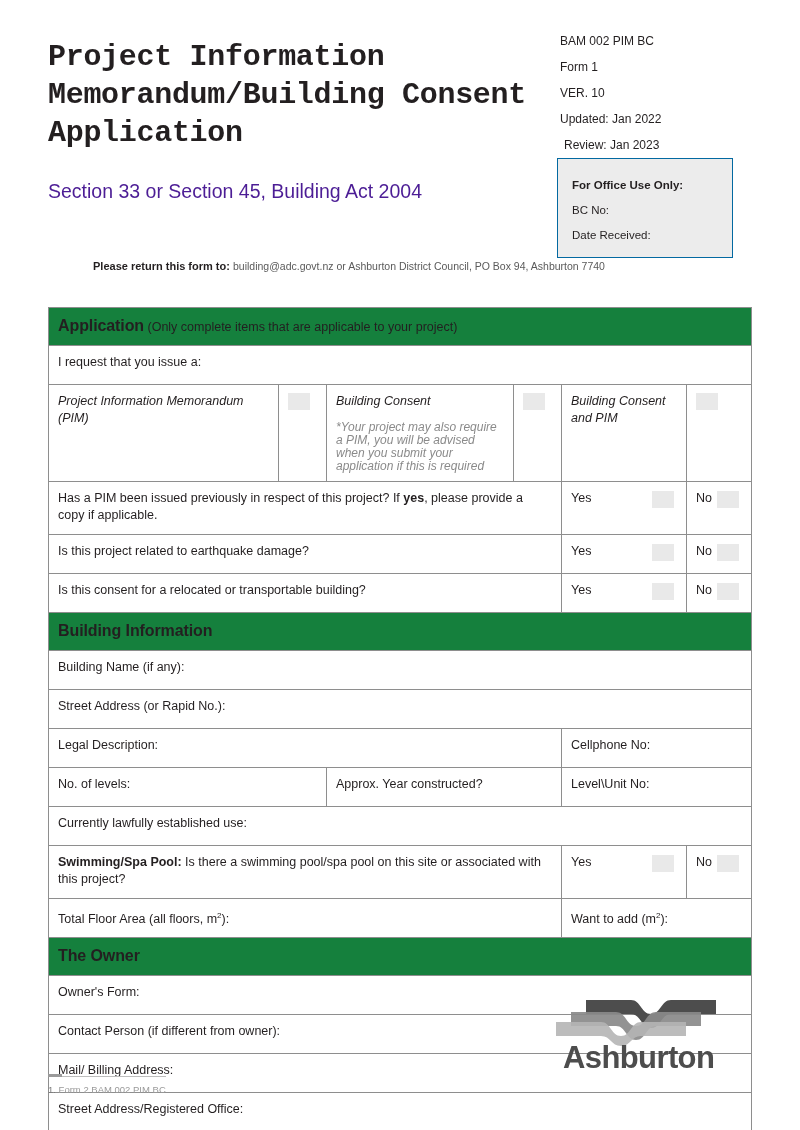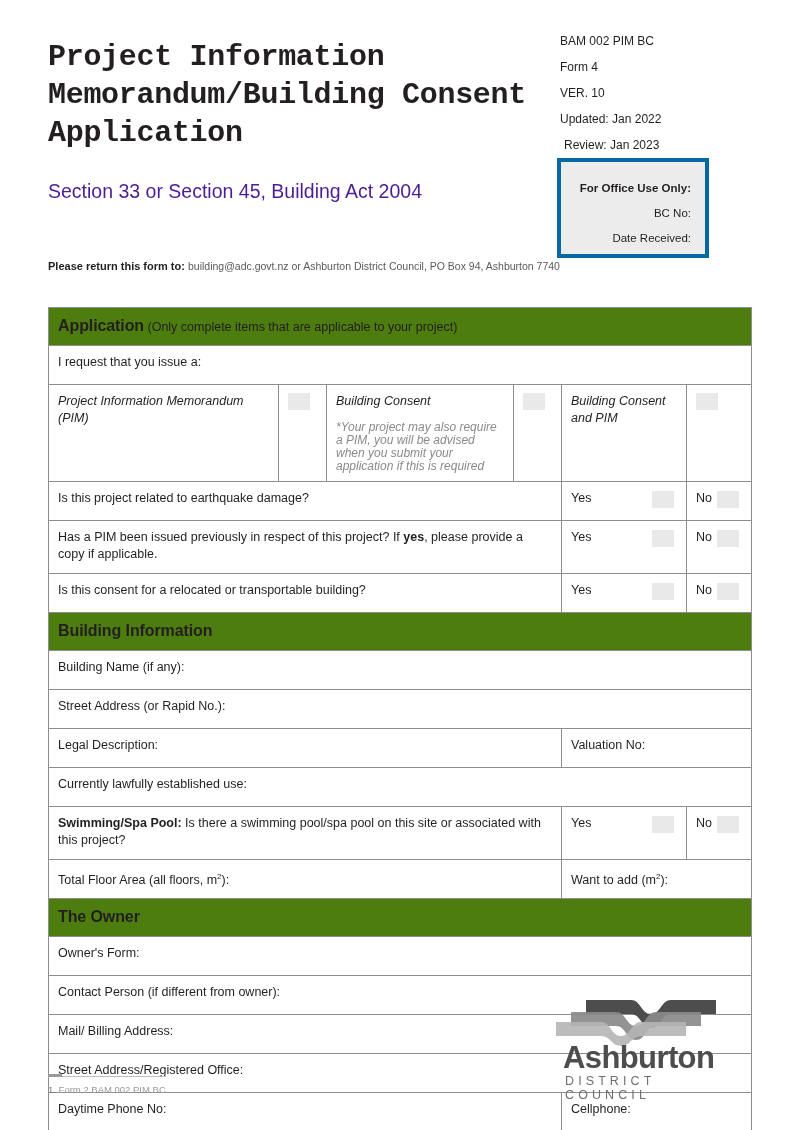--- a/index.html
+++ b/index.html
@@ -50,20 +50,21 @@
     position: absolute;
     left: 0;
     top: 222px;
     font-size: 11px;
     color: #4a4a4a;
     white-space: nowrap;
   }
   .return-line b {
     color: #231f20;
     font-size: 11px;
+    margin-left: 45px;
   }
   .return-line span.addr {
     color: #5a5a5a;
     font-size: 10.5px;
     margin-top: 20px;
   }
 
   
   .meta {
     position: absolute;
@@ -76,30 +77,29 @@
     margin-top: 16px;
   }
   .meta div { white-space: nowrap; }
   .meta div.indent { padding-left: 4px; }
 
   
   .office-box {
     position: absolute;
     left: 557px;
     top: 158px;
-    width: 152px;
+    width: 176px;
     height: 100px;
     background: #ececec;
-    border: 4px solid #0369a1;
+    border: 1px solid #0369a1;
     padding: 14px 14px 0 14px;
     box-sizing: border-box;
     font-size: 11.5px;
     line-height: 25px;
     color: #231f20;
-    text-align: right;
   }
   .office-box .ob-title { font-weight: bold; }
 
   
   .form-table {
     position: absolute;
     left: 48px;
     top: 307px;
     width: 703px;
     border-collapse: collapse;
@@ -108,21 +108,21 @@
     color: #231f20;
   }
   .form-table td {
     border: 1px solid #8e8e8e;
     padding: 8px 9px;
     vertical-align: top;
     line-height: 17px;
     background: #ffffff;
   }
   .sec-head td {
-    background: #4d7c0f;
+    background: #15803d;
     padding: 9px 9px 9px 9px;
   }
   .sec-head .sec-title {
     font-size: 16px;
     font-weight: bold;
     letter-spacing: -0.1px;
   }
   .sec-head .sec-note {
     font-size: 12.5px;
     font-weight: normal;
@@ -220,21 +220,21 @@
       <div class="doc-subtitle">Section 33 or Section 45, Building Act 2004</div>
     </div>
     <div class="return-line">
       <b>Please return this form to:</b>
       <span class="addr">building@adc.govt.nz or Ashburton District Council, PO Box 94, Ashburton 7740</span>
     </div>
   </div>
 
   <div class="meta">
     <div>BAM 002 PIM BC</div>
-    <div>Form 4</div>
+    <div>Form 1</div>
     <div>VER. 10</div>
     <div>Updated: Jan 2022</div>
     <div class="indent">Review: Jan 2023</div>
   </div>
 
   <div class="office-box">
     <div class="ob-title">For Office Use Only:</div>
     <div>BC No:</div>
     <div>Date Received:</div>
   </div>
@@ -277,35 +277,35 @@
       </td>
       <td class="tall">
         <span class="opt-label">Building Consent and PIM</span>
       </td>
       <td class="tall">
         <span class="cb"></span>
       </td>
     </tr>
 
     <tr>
-      <td colspan="4" class="row22">Is this project related to earthquake damage?</td>
-      <td class="yesno">
-        <span>Yes</span>
-        <span class="cb cb-right"></span>
-      </td>
-      <td class="yesno">
-        <span>No</span>
-        <span class="cb cb-right"></span>
-      </td>
-    </tr>
-
-    <tr>
       <td colspan="4" style="height:36px">
         <span>Has a PIM been issued previously in respect of this project? If </span><b>yes</b><span>, please provide a copy if applicable.</span>
       </td>
+      <td class="yesno">
+        <span>Yes</span>
+        <span class="cb cb-right"></span>
+      </td>
+      <td class="yesno">
+        <span>No</span>
+        <span class="cb cb-right"></span>
+      </td>
+    </tr>
+
+    <tr>
+      <td colspan="4" class="row22">Is this project related to earthquake damage?</td>
       <td class="yesno">
         <span>Yes</span>
         <span class="cb cb-right"></span>
       </td>
       <td class="yesno">
         <span>No</span>
         <span class="cb cb-right"></span>
       </td>
     </tr>
 
@@ -330,23 +330,28 @@
     <tr>
       <td colspan="6" class="row22">Building Name (if any):</td>
     </tr>
 
     <tr>
       <td colspan="6" class="row22">Street Address (or Rapid No.):</td>
     </tr>
 
     <tr>
       <td colspan="4" class="row22">Legal Description:</td>
-      <td colspan="2" class="row22">Valuation No:</td>
-    </tr>
-
+      <td colspan="2" class="row22">Cellphone No:</td>
+    </tr>
+
+    <tr>
+      <td colspan="2" class="row22">No. of levels:</td>
+      <td colspan="2" class="row22">Approx. Year constructed?</td>
+      <td colspan="2" class="row22">Level\Unit No:</td>
+    </tr>
 
     <tr>
       <td colspan="6" class="row22">Currently lawfully established use:</td>
     </tr>
 
     <tr>
       <td colspan="4" style="height:36px">
         <b>Swimming/Spa Pool:</b><span> Is there a swimming pool/spa pool on this site or associated with this project?</span>
       </td>
       <td class="yesno">
@@ -394,21 +399,20 @@
   </tbody>
     </table>
 
   <div class="logo">
     <svg width="200" height="60" viewBox="0 0 200 60">
       <path d="M48 12 L93 12 C103 12 103 26 113 26 C123 26 123 12 133 12 L178 12 L178 26 L133 26 C123 26 123 40 113 40 C103 40 103 26 93 26 L48 26 Z" fill="#4d4d4d"></path>
       <path d="M33 24 L78 24 C88 24 88 38 98 38 C108 38 108 24 118 24 L163 24 L163 38 L118 38 C108 38 108 52 98 52 C88 52 88 38 78 38 L33 38 Z" fill="#8a8a8a" opacity="0.92"></path>
       <path d="M18 34 L63 34 C73 34 73 48 83 48 C93 48 93 34 103 34 L148 34 L148 48 L103 48 C93 48 93 58 83 58 C73 58 73 48 63 48 L18 48 Z" fill="#b5b5b5" opacity="0.9"></path>
     </svg>
     <div class="logo-word">Ashburton</div>
-    <div class="logo-sub">DISTRICT COUNCIL</div>
   </div>
 
   <div class="footer-rule"></div>
   <div class="footer-text">
     <span class="num">1.</span>
     <span>Form 2 BAM 002 PIM BC</span>
   </div>
 
 </div>
 

